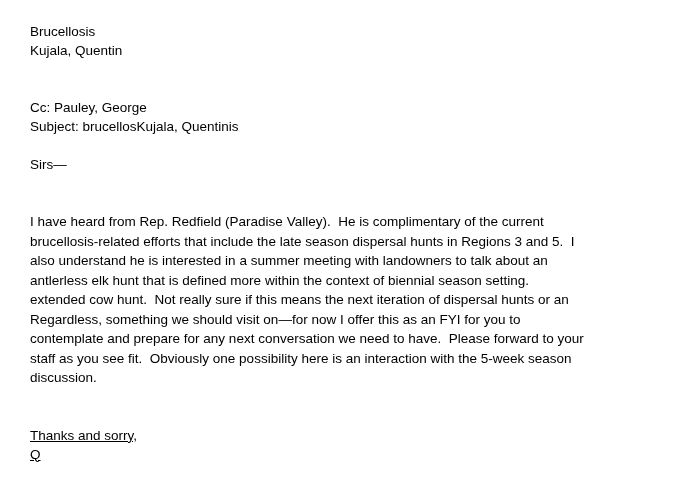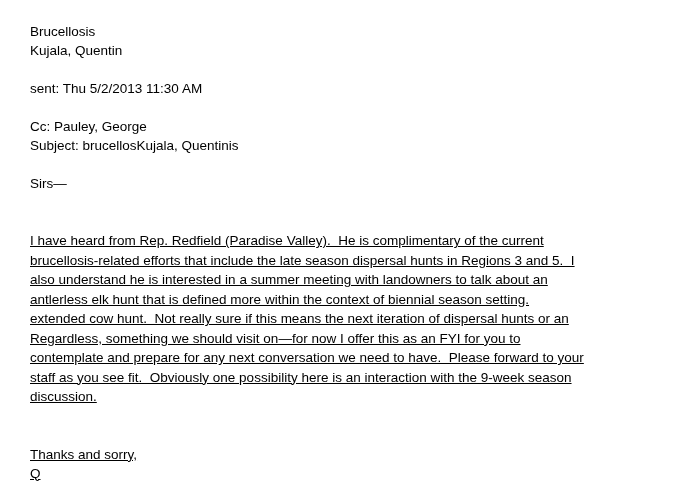--- a/index.html
+++ b/index.html
@@ -29,21 +29,20 @@
   .block {
     margin: 0;
   }
   .gap-sm { height: 19px; }
   .gap-md { height: 19px; }
   .header-block .line { line-height: 19px; }
   .body-para {
     font-size: 13.5px;
     line-height: 19.5px;
     text-align: left;
-    text-decoration: underline;
   }
   .body-para .line {
     line-height: 19.5px;
   }
   .sign-off .line {
     line-height: 19px;
     text-decoration: underline;
   }
 </style>
 </head>
@@ -51,23 +50,20 @@
 
 <div class="page">
 
   <div class="block header-block">
     <div class="line">Brucellosis</div>
     <div class="line">Kujala, Quentin</div>
   </div>
 
   <div class="gap-sm"></div>
 
-  <div class="block">
-    <div class="line">sent: Thu 5/2/2013 11:30 AM</div>
-  </div>
 
   <div class="gap-sm"></div>
 
   <div class="block">
     <div class="line">Cc: Pauley, George</div>
     <div class="line">Subject: brucellosKujala, Quentinis</div>
   </div>
 
   <div class="gap-sm"></div>
 
@@ -79,21 +75,21 @@
   <div class="gap-md"></div>
 
   <div class="block body-para">
     <div class="line">I have heard from Rep. Redfield (Paradise Valley).  He is complimentary of the current</div>
     <div class="line">brucellosis-related efforts that include the late season dispersal hunts in Regions 3 and 5.  I</div>
     <div class="line">also understand he is interested in a summer meeting with landowners to talk about an</div>
     <div class="line">antlerless elk hunt that is defined more within the context of biennial season setting.</div>
     <div class="line">extended cow hunt.  Not really sure if this means the next iteration of dispersal hunts or an</div>
     <div class="line">Regardless, something we should visit on—for now I offer this as an FYI for you to</div>
     <div class="line">contemplate and prepare for any next conversation we need to have.  Please forward to your</div>
-    <div class="line">staff as you see fit.  Obviously one possibility here is an interaction with the 9-week season</div>
+    <div class="line">staff as you see fit.  Obviously one possibility here is an interaction with the 5-week season</div>
     <div class="line">discussion.</div>
   </div>
 
   <div class="gap-md"></div>
   <div class="gap-md"></div>
 
   <div class="block sign-off">
     <div class="line">Thanks and sorry,</div>
     <div class="line">Q</div>
   </div>

